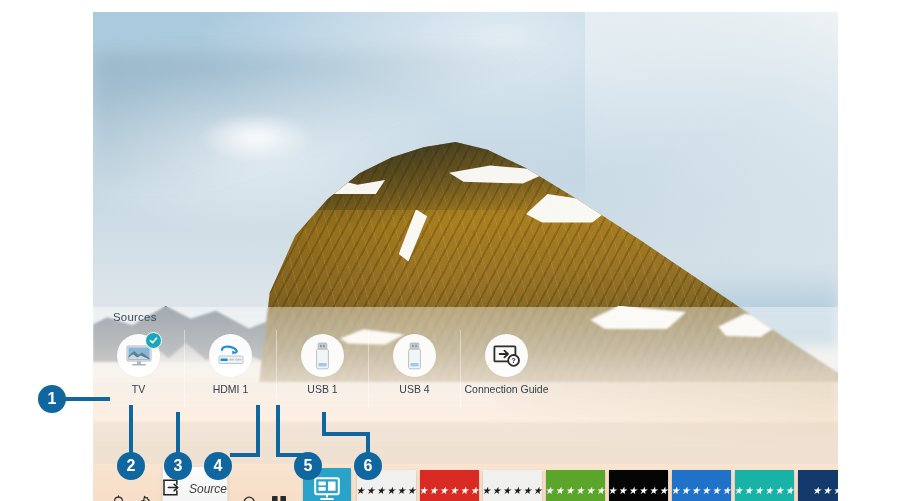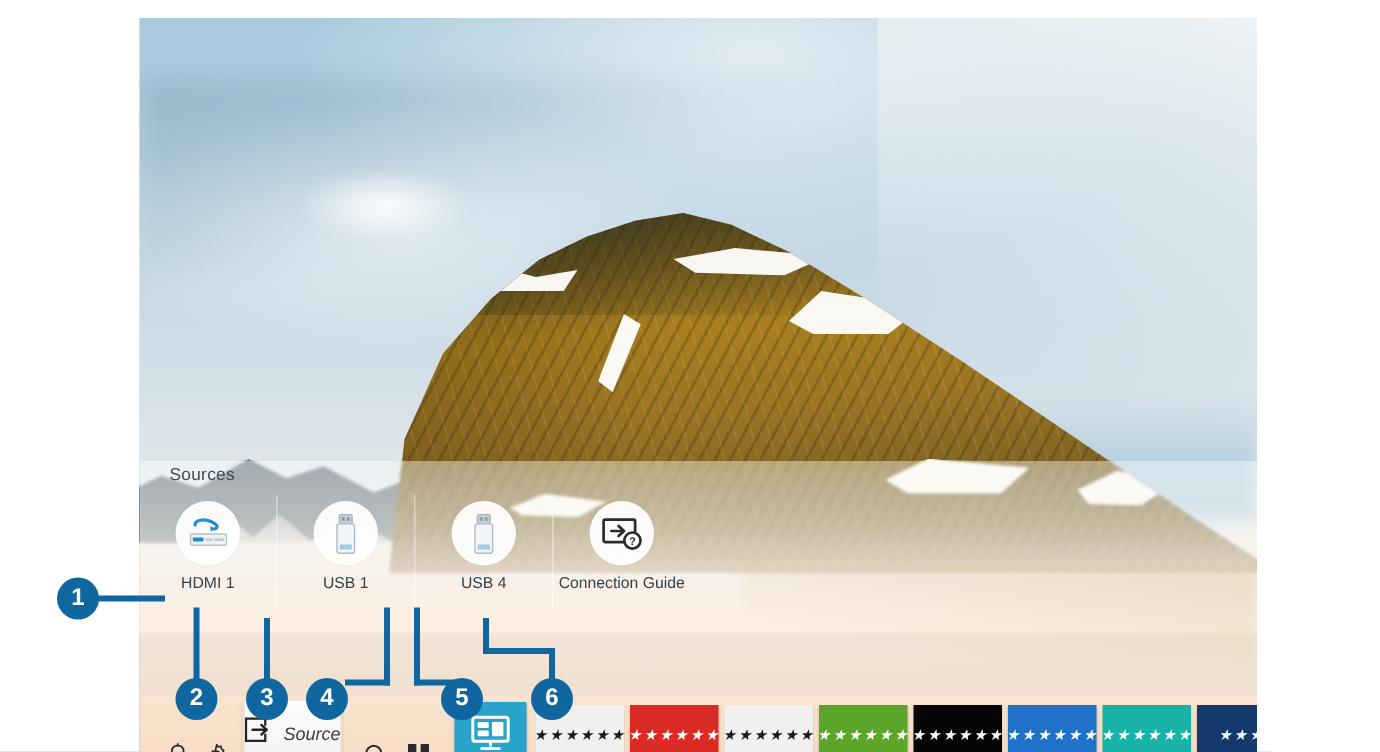--- a/index.html
+++ b/index.html
@@ -207,20 +207,38 @@
   <div class="plain"></div>
   <div class="plain-white"></div>
   <div class="plain-gold"></div>
 
   <div id="sources-panel">
 
     <div id="sources-label">Sources</div>
 
     <div id="source-tiles">
 
+      <div class="source-tile">
+        <div class="src-icon-wrap">
+          <svg width="28" height="22" viewBox="0 0 28 22">
+            <rect x="2" y="1" width="24" height="15" rx="1" fill="#e9edf0" stroke="#b4bcc2" stroke-width="1"></rect>
+            <rect x="3.4" y="2.4" width="21.2" height="12.2" fill="#8ab6d6"></rect>
+            <path d="M3.4 11.5 L9 6 L13.5 10 L17 7.4 L24.6 13.2 L24.6 14.6 L3.4 14.6 Z" fill="#5b7f96"></path>
+            <path d="M3.4 12.8 L8 9.2 L12.2 12.4 L15.6 10.4 L24.6 14.6 L3.4 14.6 Z" fill="#cfd9e0"></path>
+            <rect x="12" y="16" width="4" height="3" fill="#b4bcc2"></rect>
+            <rect x="7" y="19" width="14" height="1.6" rx=".8" fill="#a9b2b8"></rect>
+          </svg>
+          <div class="check-badge">
+            <svg width="9" height="9" viewBox="0 0 10 10">
+                <path d="M1.6 5.2 L3.9 7.4 L8.4 2.4" stroke="#fff" stroke-width="1.7" fill="none" stroke-linecap="round" stroke-linejoin="round"></path>
+              </svg>
+          </div>
+        </div>
+        <div class="src-label">TV</div>
+      </div>
 
       <div class="source-tile">
         <div class="src-icon-wrap">
           <svg width="30" height="22" viewBox="0 0 30 22">
             <path d="M6 5 C6 1.6 12 .6 17 2.8 C21 4.6 22 7 19 7.6" stroke="#1d8fd1" stroke-width="2.1" fill="none" stroke-linecap="round"></path>
             <path d="M19.8 7.6 L16.2 5.6 L16.4 9.4 Z" fill="#1d8fd1"></path>
             <rect x="3" y="11" width="24" height="7.5" rx="1.2" fill="#eef1f3" stroke="#b9c1c7" stroke-width=".9"></rect>
             <rect x="4.6" y="13.4" width="7" height="2.6" rx=".5" fill="#1d8fd1"></rect>
             <rect x="13.2" y="13.8" width="4.6" height="1.8" rx=".4" fill="#c3cbd1"></rect>
             <rect x="19" y="13.8" width="6.4" height="1.8" rx=".4" fill="#c3cbd1"></rect>

